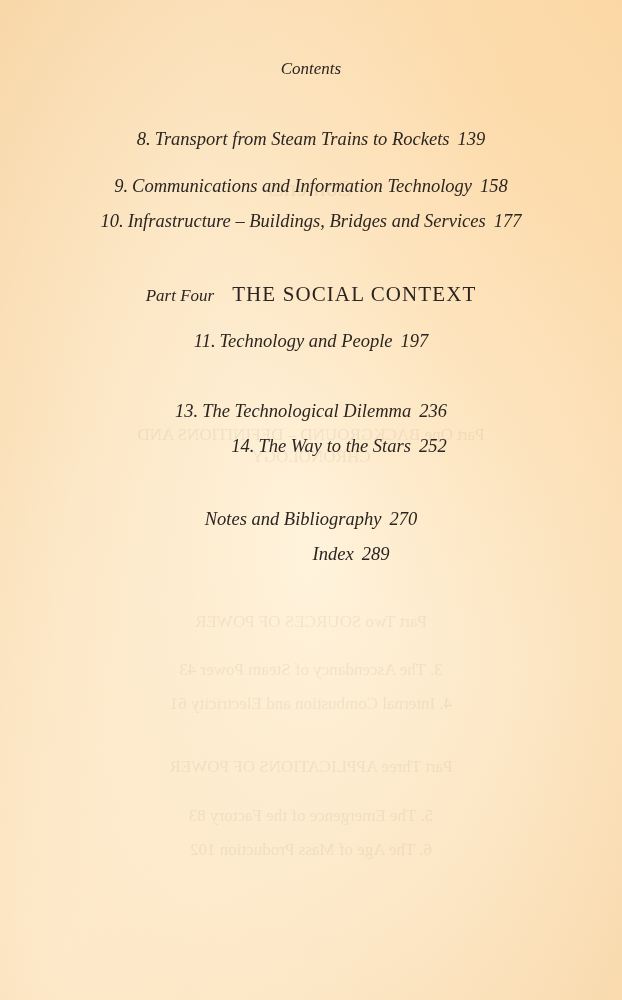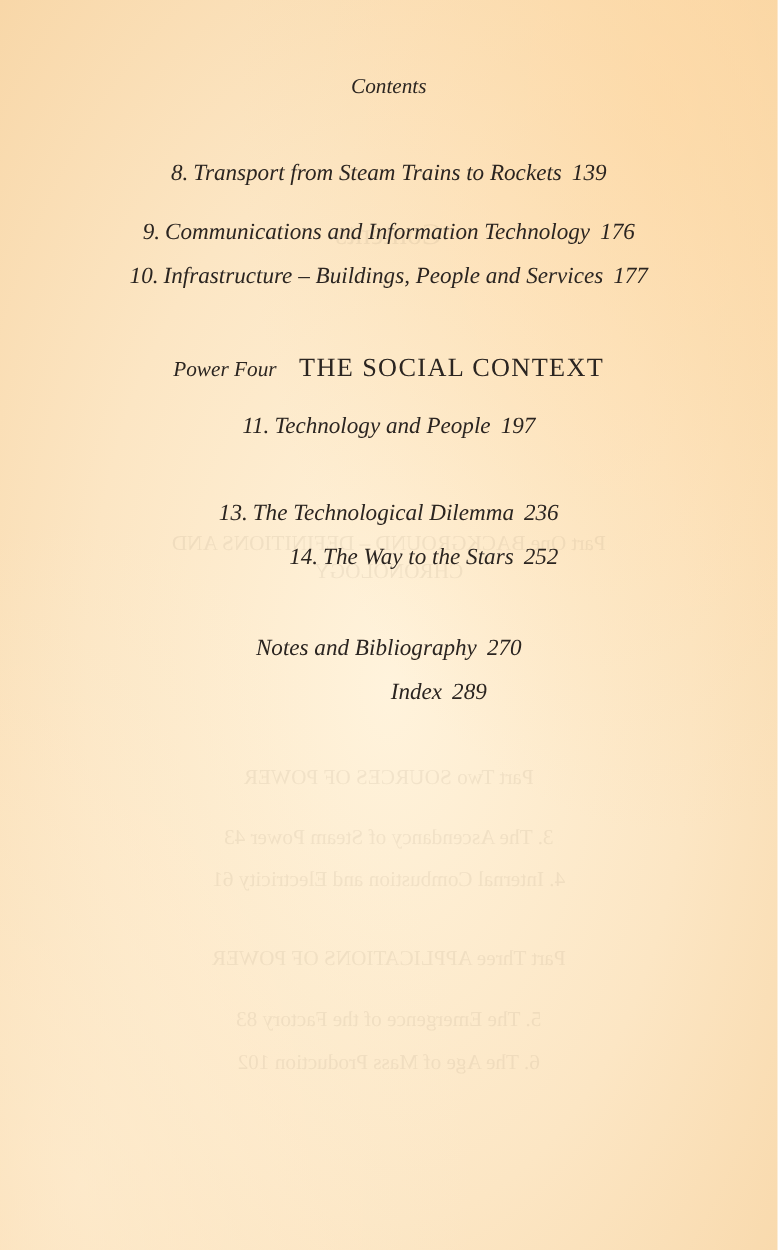--- a/index.html
+++ b/index.html
@@ -77,28 +77,28 @@
   <div class="bleed" style="top:757px;">Part Three APPLICATIONS OF POWER</div>
   <div class="bleed" style="top:806px;">5. The Emergence of the Factory 83</div>
   <div class="bleed" style="top:840px;">6. The Age of Mass Production 102</div>
 
   <div class="line heading">Contents</div>
 
   <div class="line" style="top:128px;">
     <span class="num">8.</span><span>Transport from Steam Trains to Rockets</span><span class="page-no">139</span>
   </div>
   <div class="line" style="top:175px;">
-    <span class="num">9.</span><span>Communications and Information Technology</span><span class="page-no">176</span>
+    <span class="num">9.</span><span>Communications and Information Technology</span><span class="page-no">158</span>
   </div>
   <div class="line" style="top:210px;">
-    <span class="num">10.</span><span>Infrastructure – Buildings, People and Services</span><span class="page-no">177</span>
+    <span class="num">10.</span><span>Infrastructure – Buildings, Bridges and Services</span><span class="page-no">177</span>
   </div>
 
   <div class="line part" style="top:283px;">
-    <span>Power Four</span><span class="part-title">THE SOCIAL CONTEXT</span>
+    <span>Part Four</span><span class="part-title">THE SOCIAL CONTEXT</span>
   </div>
 
   <div class="line" style="top:330px;">
     <span class="num">11.</span><span>Technology and People</span><span class="page-no">197</span>
   </div>
   <div class="line" style="top:400px;">
     <span class="num">13.</span><span>The Technological Dilemma</span><span class="page-no">236</span>
   </div>
   <div class="line" style="top:435px;padding-left:28px;">
     <span class="num">14.</span><span>The Way to the Stars</span><span class="page-no">252</span>

